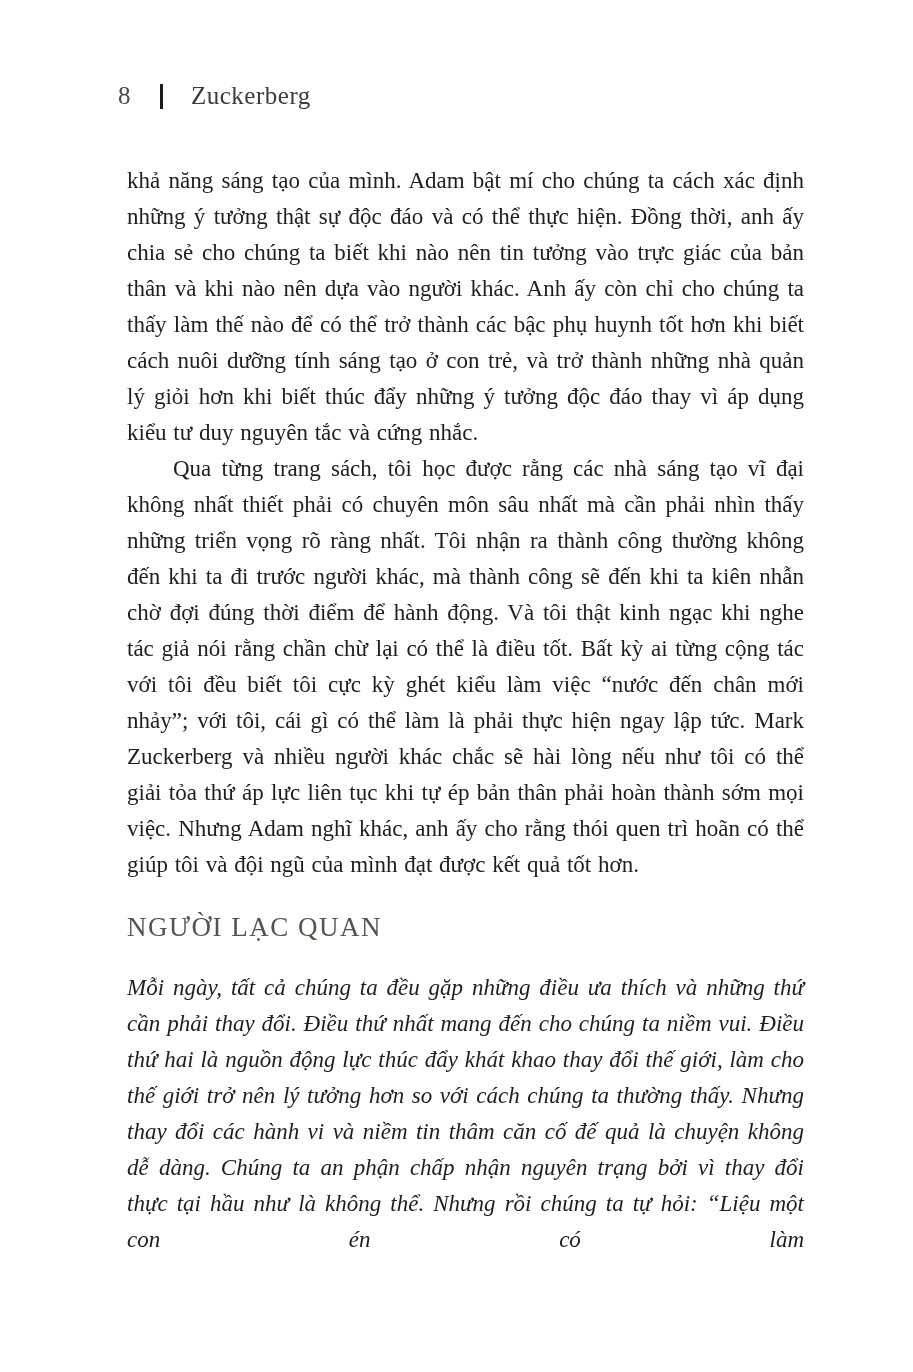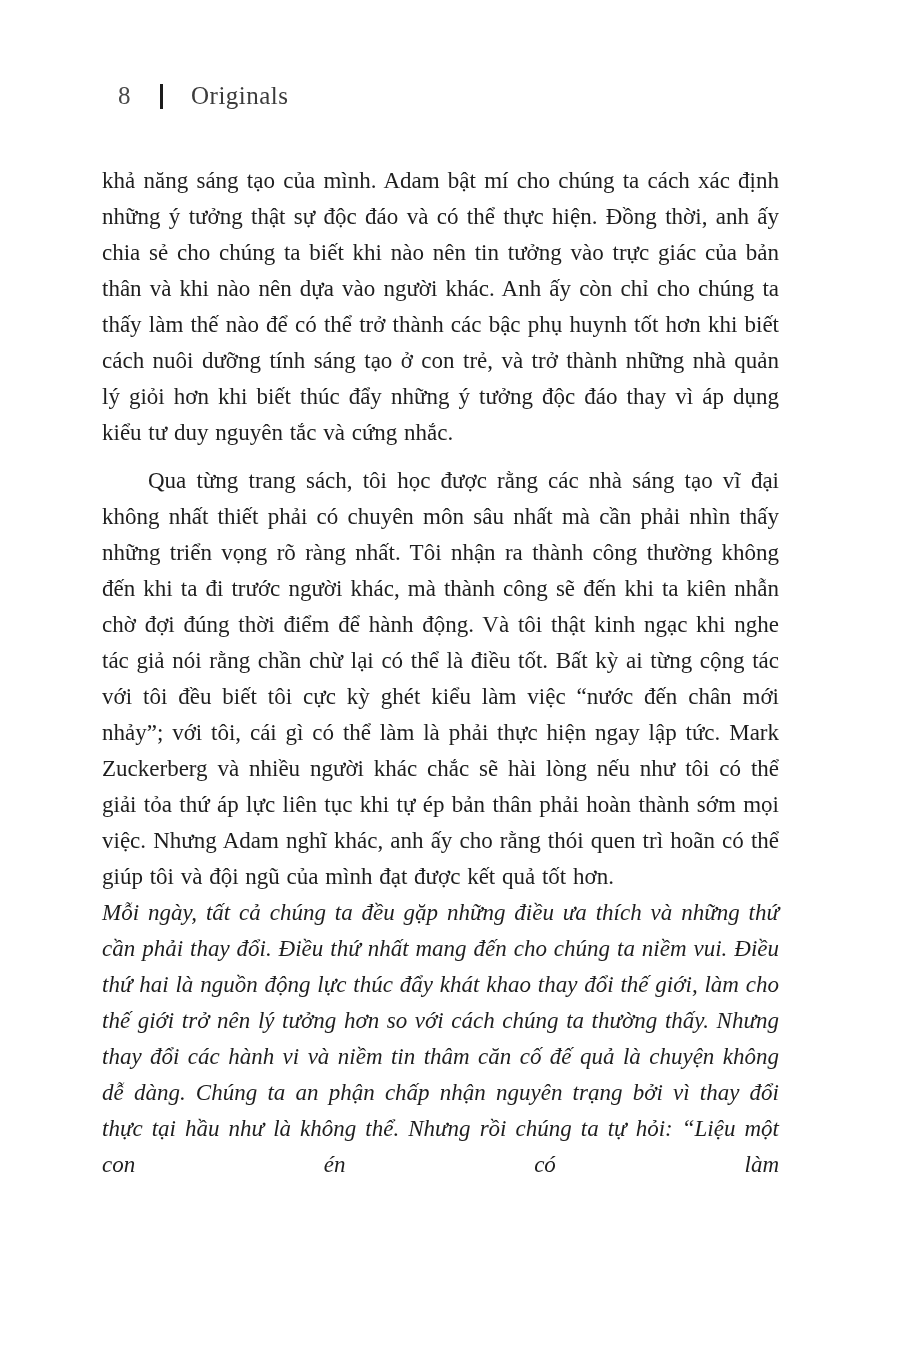--- a/index.html
+++ b/index.html
@@ -34,34 +34,34 @@
     background: #1c1c1c;
     margin: 0 28px 0 24px;
   }
   .book-title {
     color: #3b3b3b;
     letter-spacing: 0.5px;
   }
   .page-body {
     position: absolute;
     top: 163px;
-    left: 102px;
+    left: 127px;
     width: 677px;
   }
   .para {
     font-size: 23px;
     line-height: 36px;
     text-align: justify;
     color: #1e1e1e;
     margin: 0;
     word-spacing: 1px;
   }
   .para-indent {
     text-indent: 46px;
-    margin-top: 12px;
+    margin-top: 0;
   }
   .para-justify-last {
     text-align-last: justify;
     font-style: italic;
   }
   .section-heading {
     font-size: 27px;
     line-height: 36px;
     font-weight: 400;
     letter-spacing: 1.5px;
@@ -70,27 +70,28 @@
   }
 </style>
 </head>
 <body>
 
 <div class="page">
 
   <header class="page-header">
     <span class="page-number">8</span>
     <span class="header-separator"></span>
-    <span class="book-title">Originals</span>
+    <span class="book-title">Zuckerberg</span>
   </header>
 
   <main class="page-body">
 
     <p class="para">khả năng sáng tạo của mình. Adam bật mí cho chúng ta cách xác định những ý tưởng thật sự độc đáo và có thể thực hiện. Đồng thời, anh ấy chia sẻ cho chúng ta biết khi nào nên tin tưởng vào trực giác của bản thân và khi nào nên dựa vào người khác. Anh ấy còn chỉ cho chúng ta thấy làm thế nào để có thể trở thành các bậc phụ huynh tốt hơn khi biết cách nuôi dưỡng tính sáng tạo ở con trẻ, và trở thành những nhà quản lý giỏi hơn khi biết thúc đẩy những ý tưởng độc đáo thay vì áp dụng kiểu tư duy nguyên tắc và cứng nhắc.</p>
 
     <p class="para para-indent">Qua từng trang sách, tôi học được rằng các nhà sáng tạo vĩ đại không nhất thiết phải có chuyên môn sâu nhất mà cần phải nhìn thấy những triển vọng rõ ràng nhất. Tôi nhận ra thành công thường không đến khi ta đi trước người khác, mà thành công sẽ đến khi ta kiên nhẫn chờ đợi đúng thời điểm để hành động. Và tôi thật kinh ngạc khi nghe tác giả nói rằng chần chừ lại có thể là điều tốt. Bất kỳ ai từng cộng tác với tôi đều biết tôi cực kỳ ghét kiểu làm việc “nước đến chân mới nhảy”; với tôi, cái gì có thể làm là phải thực hiện ngay lập tức. Mark Zuckerberg và nhiều người khác chắc sẽ hài lòng nếu như tôi có thể giải tỏa thứ áp lực liên tục khi tự ép bản thân phải hoàn thành sớm mọi việc. Nhưng Adam nghĩ khác, anh ấy cho rằng thói quen trì hoãn có thể giúp tôi và đội ngũ của mình đạt được kết quả tốt hơn.</p>
 
+    <h2 class="section-heading">NGƯỜI LẠC QUAN</h2>
 
     <p class="para para-justify-last">Mỗi ngày, tất cả chúng ta đều gặp những điều ưa thích và những thứ cần phải thay đổi. Điều thứ nhất mang đến cho chúng ta niềm vui. Điều thứ hai là nguồn động lực thúc đẩy khát khao thay đổi thế giới, làm cho thế giới trở nên lý tưởng hơn so với cách chúng ta thường thấy. Nhưng thay đổi các hành vi và niềm tin thâm căn cố đế quả là chuyện không dễ dàng. Chúng ta an phận chấp nhận nguyên trạng bởi vì thay đổi thực tại hầu như là không thể. Nhưng rồi chúng ta tự hỏi: “Liệu một con én có làm</p>
 
   </main>
 
 </div>
 
 </body></html>

